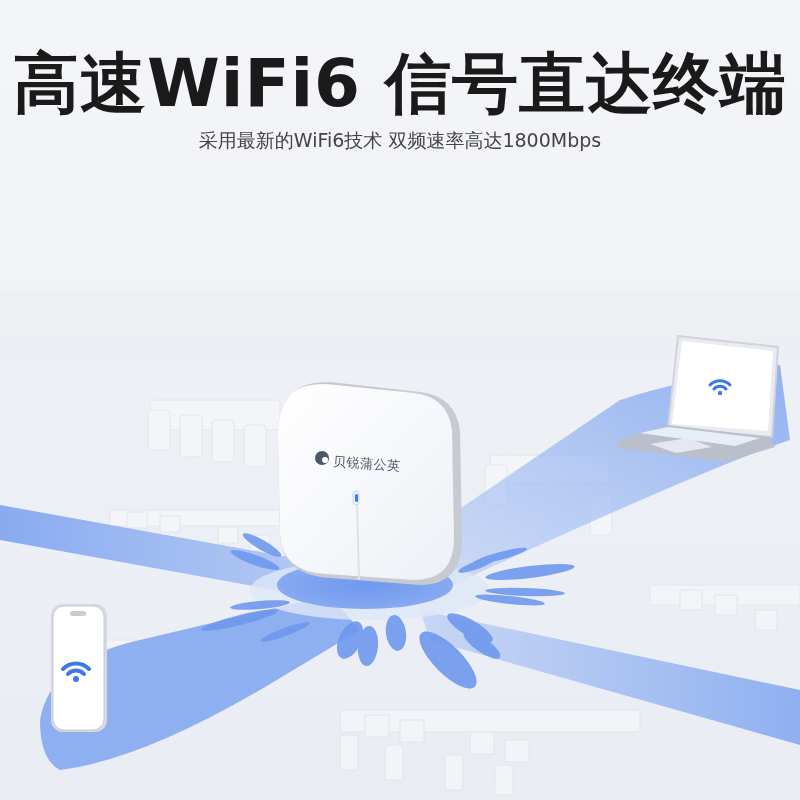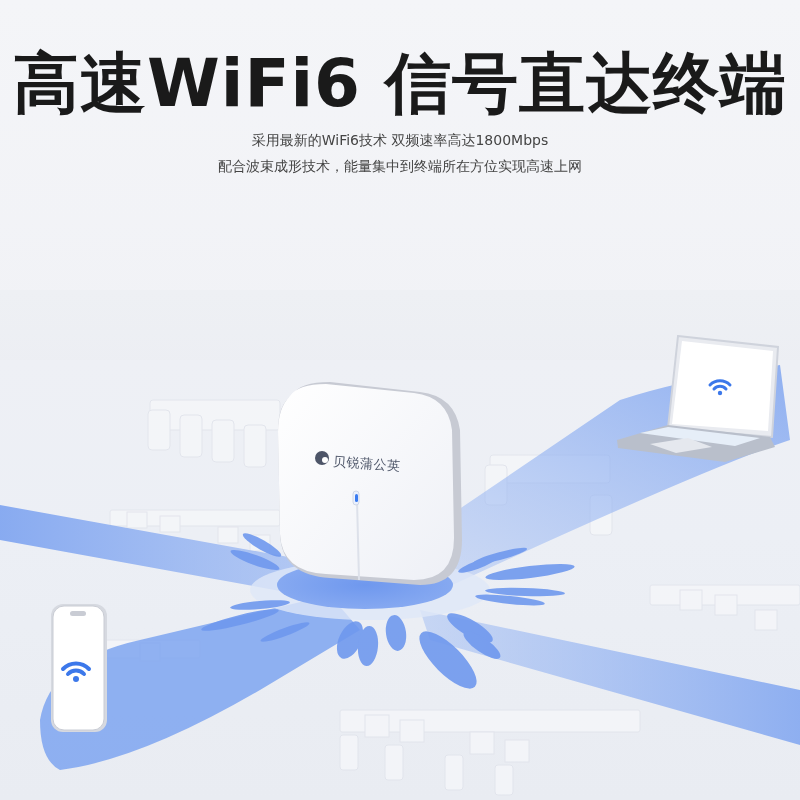--- a/index.html
+++ b/index.html
@@ -21,21 +21,21 @@
     position: absolute; left: 0; top: 360px; width: 800px; height: 440px;
     background: linear-gradient(#eef0f5 0%, #eceff5 40%, #e9ecf2 100%);
   }
   .headline {
     position: absolute; left: 0; right: 0; top: 52px; text-align: center;
     font-size: 66px; font-weight: bold; color: #1a1a1a; letter-spacing: 1px;
     line-height: 64px;
   }
   .sub {
     position: absolute; left: 0; right: 0; text-align: center;
-    font-size: 14px; color: #444; line-height: 28px;
+    font-size: 19px; color: #444; line-height: 28px;
   }
   .sub1 { top: 126px; }
   .sub2 { top: 152px; }
   svg.scene { position: absolute; left: 0; top: 0; }
   .router-brand {
     position: absolute; left: 333px; top: 455px; font-size: 13px; color: #4d5568;
     transform: rotate(4deg); letter-spacing: 0.5px;
   }
 </style>
 </head>
@@ -172,14 +172,13 @@
         <path d="M-8 2 A11 11 0 0 1 8 2" stroke="#3c78ea" stroke-width="4" fill="none" stroke-linecap="round"></path>
         <circle cx="0" cy="7" r="3" fill="#3c78ea"></circle>
       </g>
     </g>
   </svg>
 
   <div class="router-brand">贝锐蒲公英</div>
 
   <div class="headline">高速WiFi6 信号直达终端</div>
   <div class="sub sub1">采用最新的WiFi6技术 双频速率高达1800Mbps</div>
-  <div class="sub sub2">配合波束成形技术，能量集中到终端所在方位实现高速上网</div>
 </div>
 
 </body></html>

